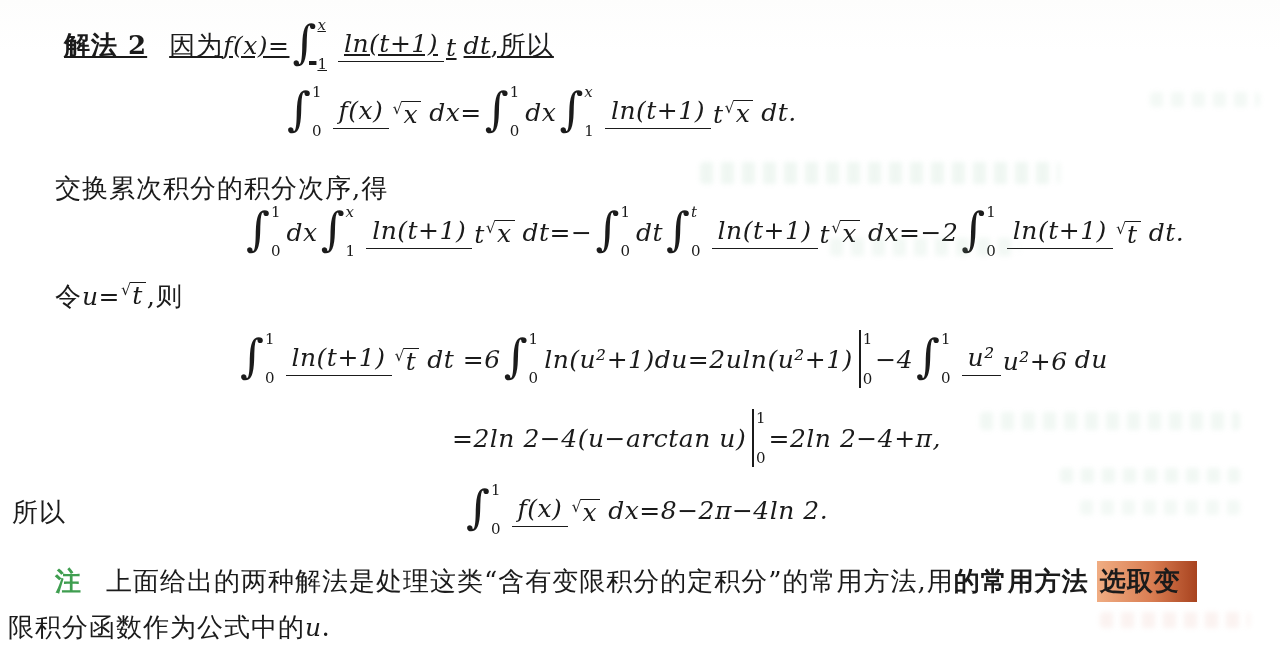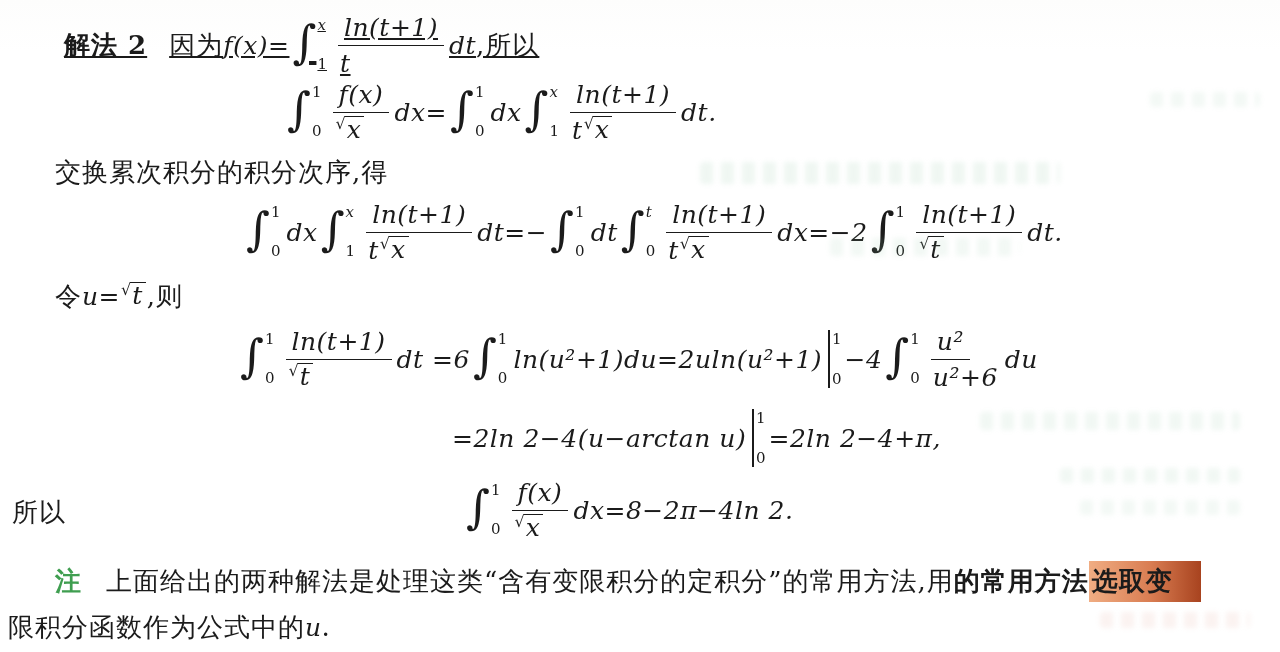--- a/index.html
+++ b/index.html
@@ -27,49 +27,49 @@
   
   .int { display:inline-flex; align-items:center; margin:0 3px; }
   .int-sign { font-size:46px; font-style:normal; line-height:.9; transform:translateY(-2px); }
   .int-lims { display:inline-flex; flex-direction:column; justify-content:space-between;
               height:52px; font-size:15px; font-style:normal; margin-left:1px; margin-right:3px; }
   .int-lims .top { margin-top:-3px; }
   .int-lims .bot { margin-bottom:-2px; }
   .it { font-style:italic; }
 
   
-  .frac { display:inline-flex; flex-direction:column; align-items:flex-start; margin:0 5px; }
+  .frac { display:inline-flex; flex-direction:row; align-items:flex-end; margin:0 5px; }
   .frac .num { display:inline-flex; align-items:flex-end; padding:0 6px 3px; border-bottom:1.6px solid #1b1b1b; }
   .frac .den { display:inline-flex; align-items:flex-start; padding:3px 2px 0; }
 
   
   .sqrt { display:inline-flex; align-items:flex-start; margin:0 1px; }
   .sq-sign { font-style:normal; line-height:1.05; }
   .sq-rdc { display:inline-flex; border-top:1.6px solid #1b1b1b; padding:0 3px 0 2px;
             margin-left:-1px; line-height:1.05; }
 
   
   .evalbar { display:inline-flex; align-items:center; margin:0 3px 0 6px; }
   .bar-line { width:1.8px; height:58px; background:#1b1b1b; }
   .bar-lims { display:inline-flex; flex-direction:column; justify-content:space-between;
               height:58px; font-size:15px; font-style:normal; margin-left:2px; }
 
   
   .hl { background:linear-gradient(90deg,#f0ad83 0%,#d97d52 55%,#a8431f 100%);
-        padding:3px 28px 3px 3px; }
+        padding:3px 16px 3px 3px;margin-left:8px; }
 
   
   .ghost { position:absolute; filter:blur(2.5px); border-radius:4px; pointer-events:none; }
   .g-grn { background:repeating-linear-gradient(90deg,#9fcdb0 0 13px,transparent 13px 21px); }
   .g-pnk { background:repeating-linear-gradient(90deg,#e8b4a8 0 13px,transparent 13px 21px); }
 
   
   .l1  { top:12px;  left:64px;  height:66px;text-decoration:underline; }
   .l2  { top:78px;  left:284px; height:68px; }
-  .l3  { top:152px; left:55px;  height:40px; }
+  .l3  { top:168px; left:55px;  height:40px; }
   .l4  { top:198px; left:243px; height:68px; }
   .l5  { top:274px; left:55px;  height:44px; }
   .l6  { top:322px; left:237px; height:74px; }
   .l7  { top:404px; left:420px; height:68px;margin-left:32px; }
   .l8l { top:492px; left:12px;   height:40px; }
   .l8  { top:476px; left:463px; height:68px; }
   .l9  { top:560px; left:55px;  height:42px; }
   .l10 { top:606px; left:8px;   height:42px; }
 </style>
 </head>

